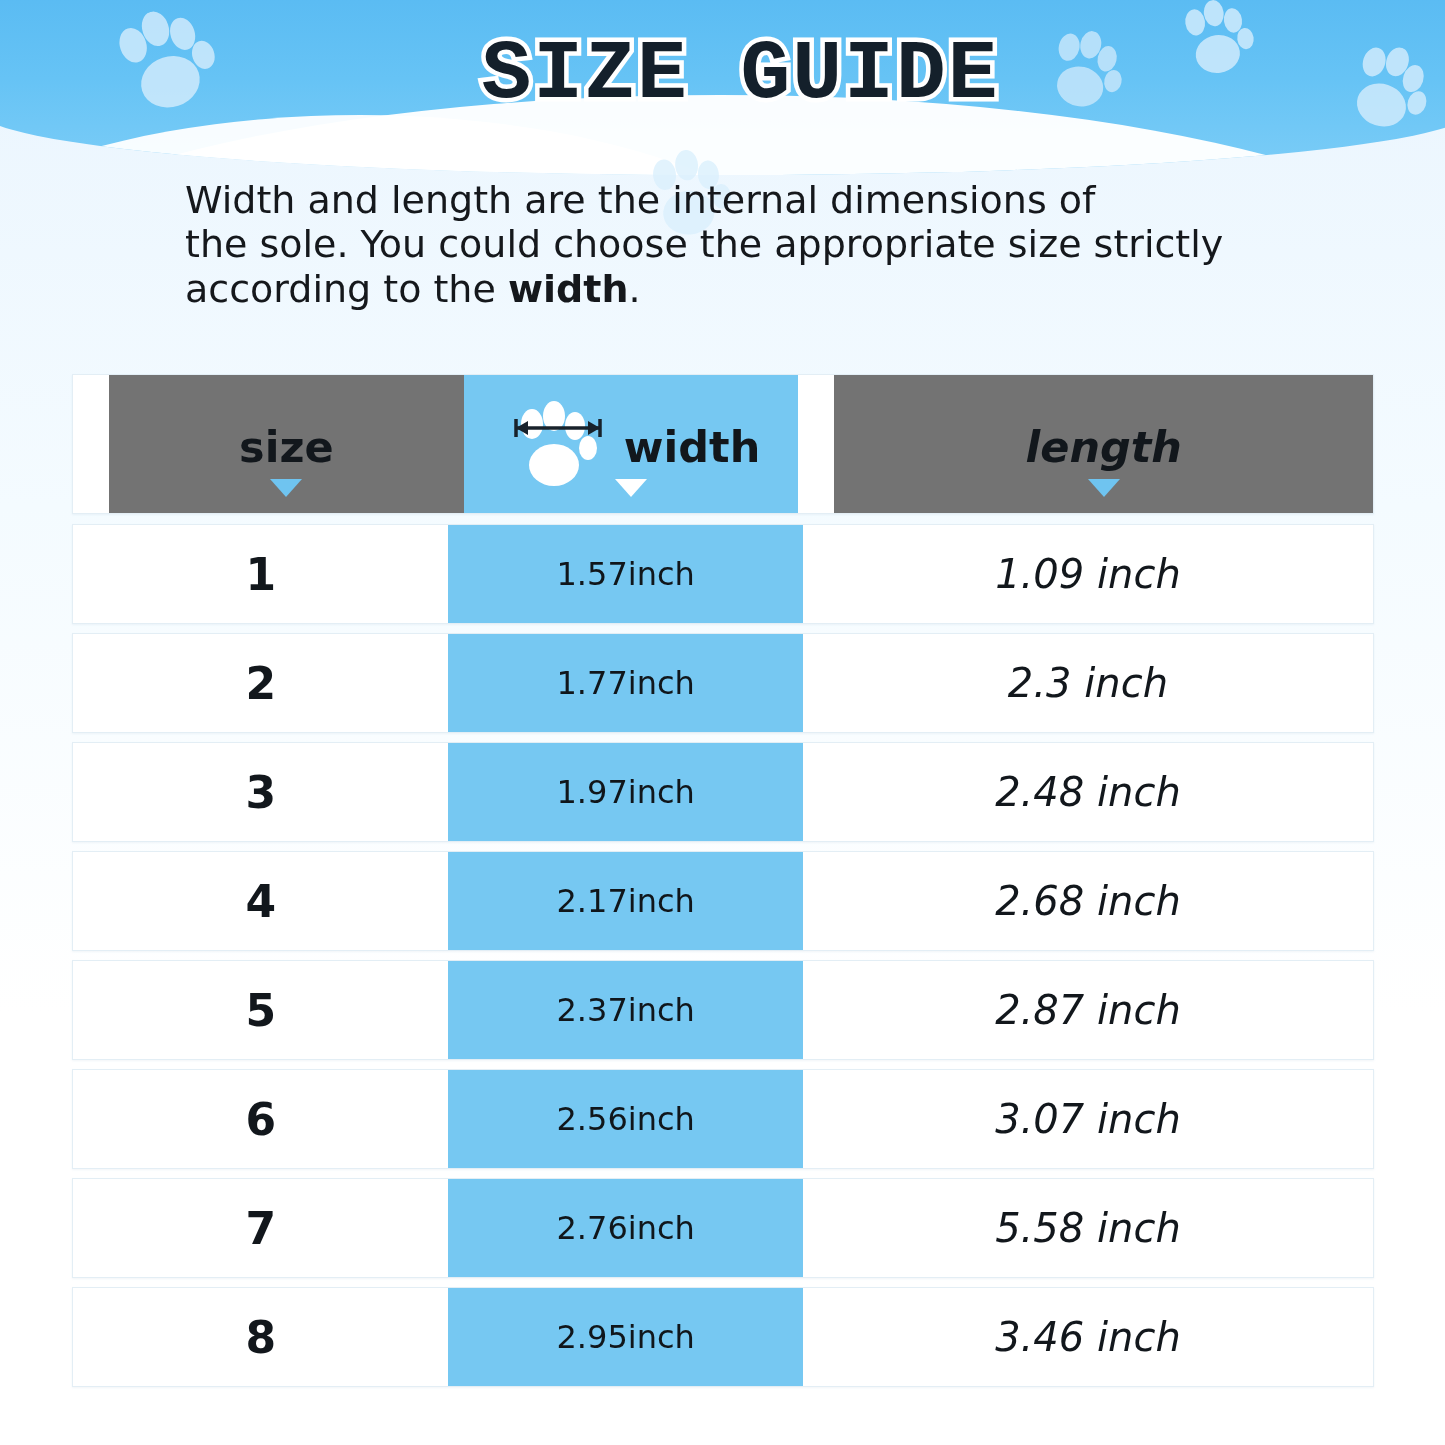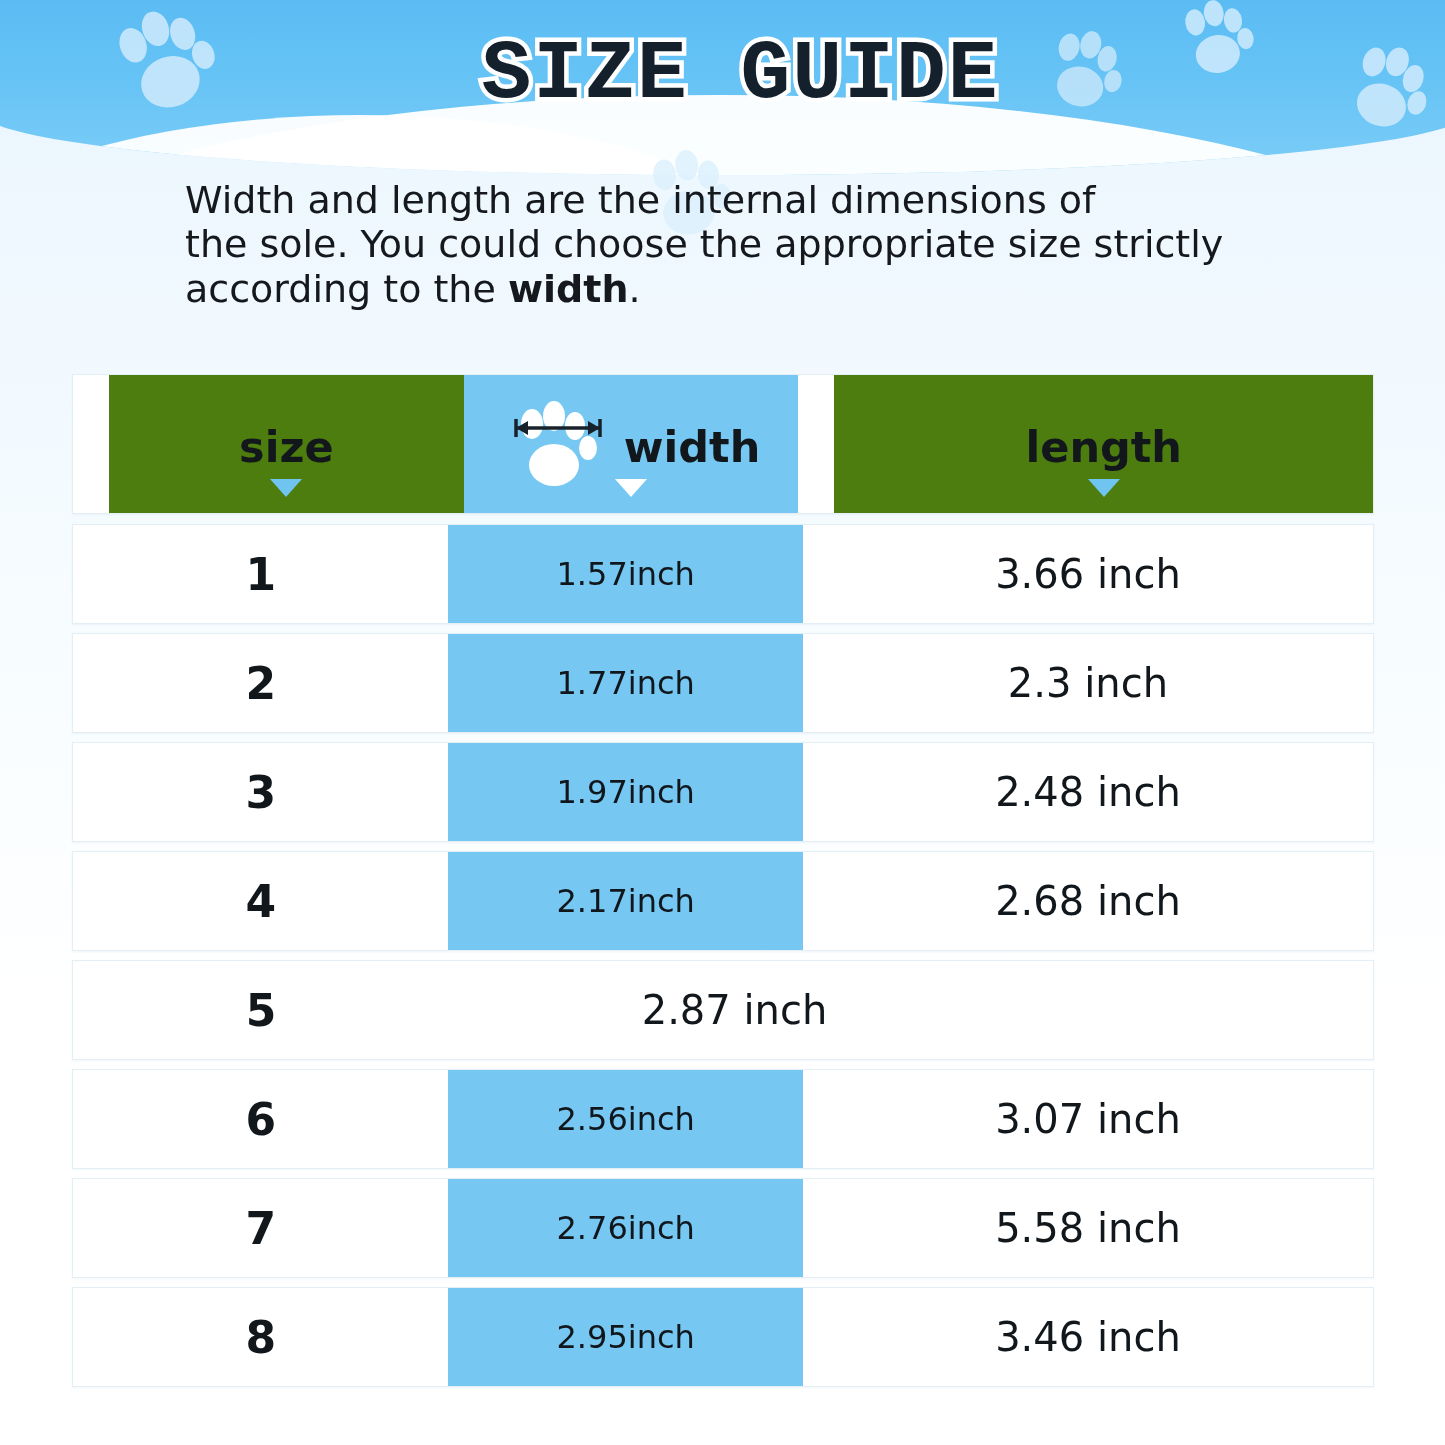--- a/index.html
+++ b/index.html
@@ -119,24 +119,24 @@
     height: 100px;
   }
   .cell {
     display: flex;
     align-items: center;
     justify-content: center;
     box-sizing: border-box;
   }
   .c-size   { width: 376px; }
   .c-width  { width: 355px; background: #76c8f2; }
-  .c-length { width: 571px; }
+  .c-length { width: 571px; font-style: italic; }
 
   .row.head .c-size,
-  .row.head .c-length { background: #4d7c0f; margin-left: 36px; }
+  .row.head .c-length { background: #737373; margin-left: 36px; }
 
   .head-inner {
     position: relative;
     display: flex;
     align-items: center;
     justify-content: center;
     width: 100%;
     height: 100%;
     flex-direction: column;
   }
@@ -306,21 +306,21 @@
     </div>
 
     <div class="row data">
       <div class="cell c-size">
           <span class="val size">1</span>
         </div>
       <div class="cell c-width">
           <span class="val width-val">1.57inch</span>
         </div>
       <div class="cell c-length">
-          <span class="val">3.66 inch</span>
+          <span class="val">1.09 inch</span>
         </div>
     </div>
 
     <div class="row data">
       <div class="cell c-size">
           <span class="val size">2</span>
         </div>
       <div class="cell c-width">
           <span class="val width-val">1.77inch</span>
         </div>
@@ -350,20 +350,23 @@
         </div>
       <div class="cell c-length">
           <span class="val">2.68 inch</span>
         </div>
     </div>
 
     <div class="row data">
       <div class="cell c-size">
           <span class="val size">5</span>
         </div>
+      <div class="cell c-width">
+          <span class="val width-val">2.37inch</span>
+        </div>
       <div class="cell c-length">
           <span class="val">2.87 inch</span>
         </div>
     </div>
 
     <div class="row data">
       <div class="cell c-size">
           <span class="val size">6</span>
         </div>
       <div class="cell c-width">

